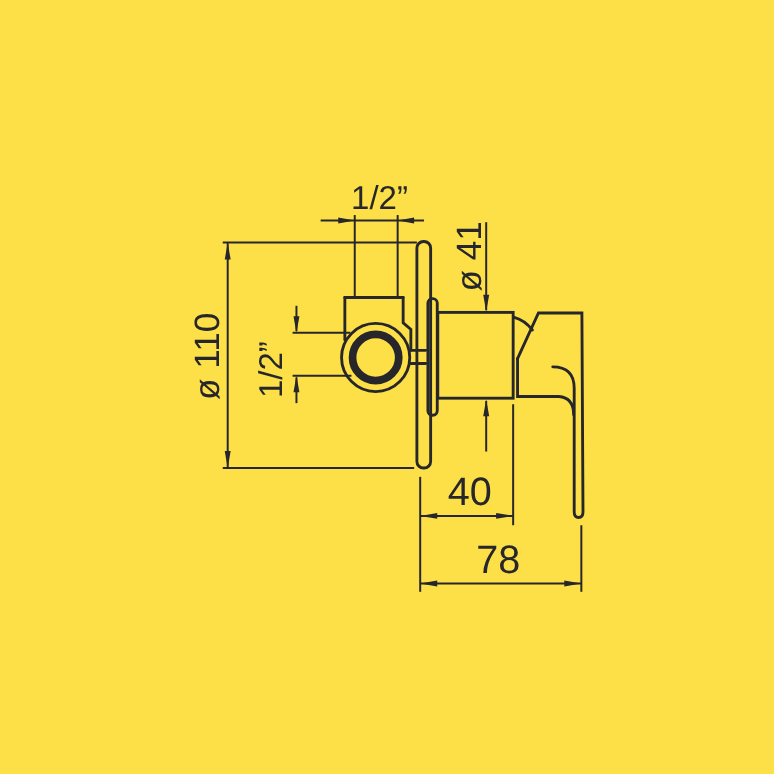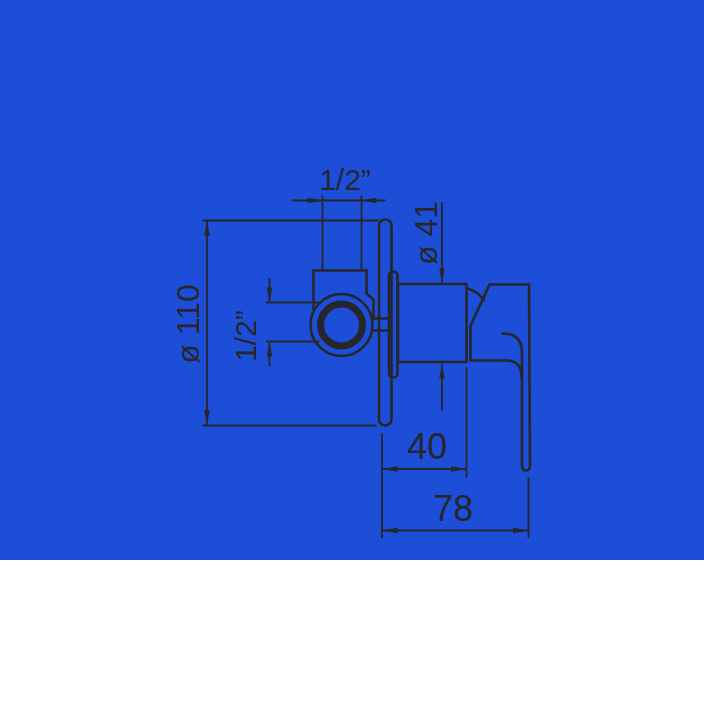--- a/index.html
+++ b/index.html
@@ -3,22 +3,22 @@
 <meta charset="utf-8">
 <style>
   html, body {
     margin: 0;
     padding: 0;
     background: #ffffff;
   }
   .canvas {
     position: relative;
     width: 704px;
-    height: 560px;
-    background: #1d4ed8;
+    height: 704px;
+    background: #fde047;
     overflow: hidden;
   }
   svg text {
     font-family: "Liberation Sans", "DejaVu Sans", sans-serif;
     fill: #26262b;
   }
   .dim-num   { font-size: 36px; }
   .dim-dia   { font-size: 32px; }
   .dim-frac  { font-size: 30px; }
 </style>

